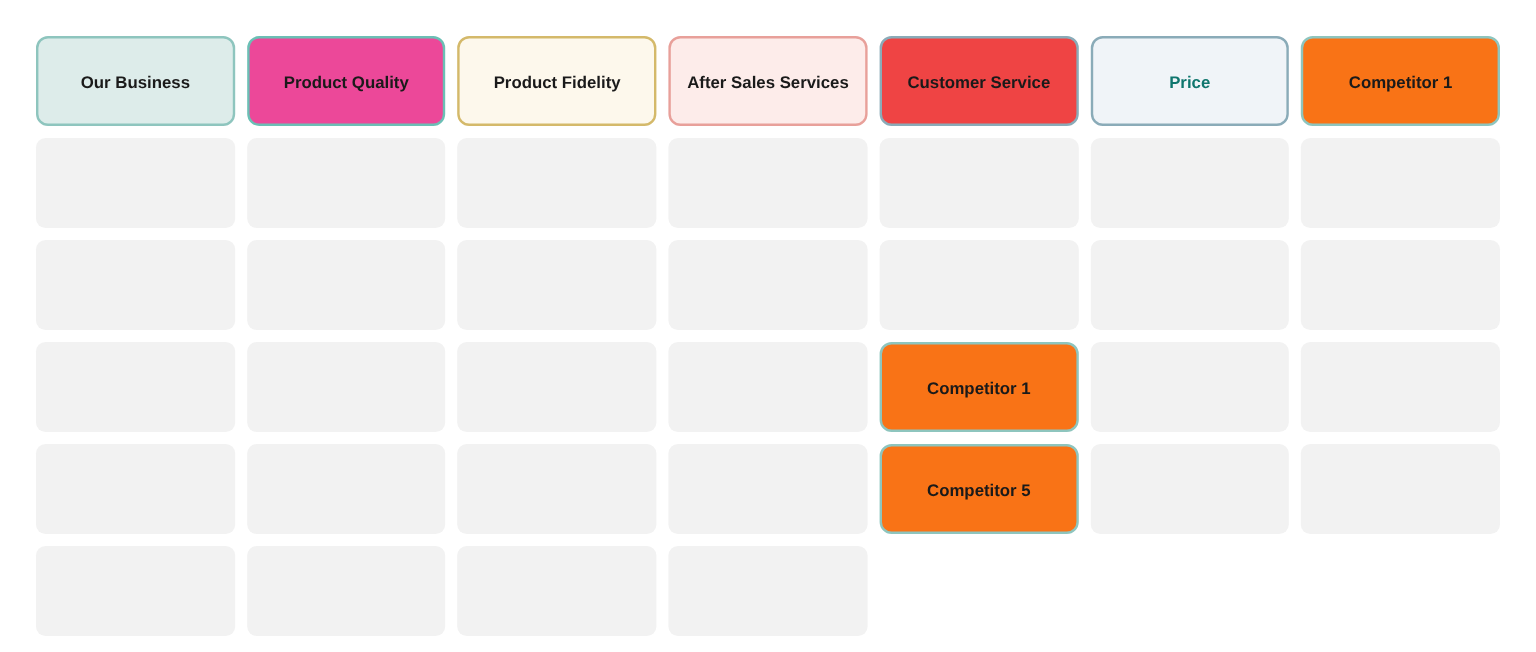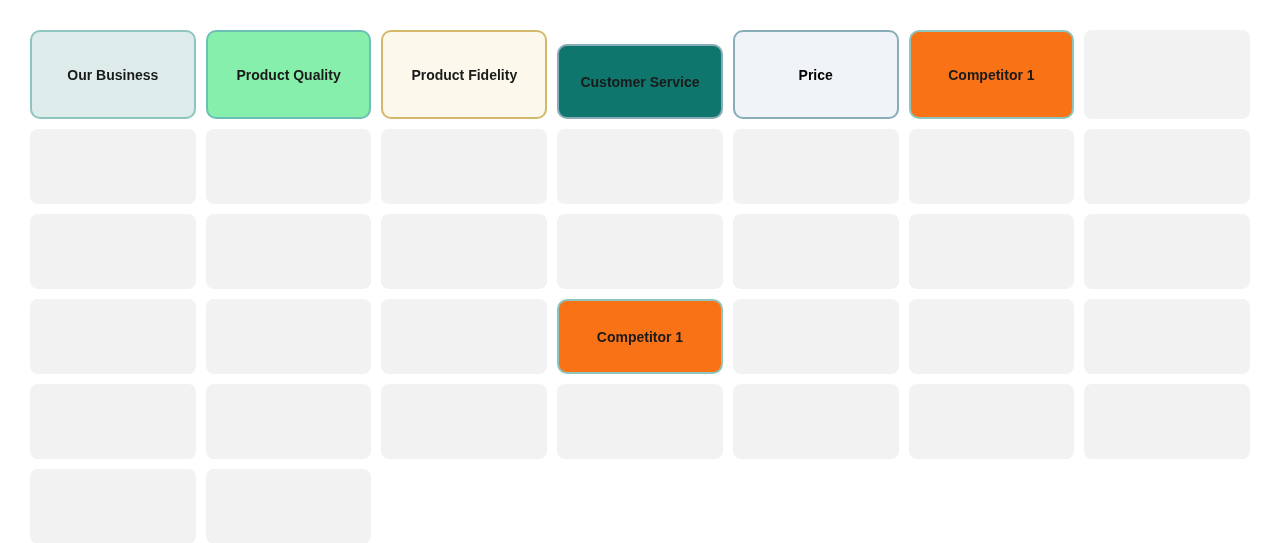--- a/index.html
+++ b/index.html
@@ -34,49 +34,48 @@
       text-align: center;
     }
 
     .cell-header-our-business {
       background-color: #ddecea;
       border: 2px solid #8ec5be;
       color: #1a1a1a;
     }
 
     .cell-header-product-quality {
-      background-color: #86efac;
+      background-color: #ec4899;
       border: 2px solid #6bbfb5;
       color: #1a1a1a;
     }
 
     .cell-header-product-fidelity {
       background-color: #fdf8ec;
       border: 2px solid #d4b96a;
       color: #1a1a1a;
       text-align: center;
     }
 
     .cell-header-after-sales {
       background-color: #fdecea;
       border: 2px solid #e8a09a;
       color: #1a1a1a;
     }
 
     .cell-header-customer-service {
-      background-color: #0f766e;
+      background-color: #ef4444;
       border: 2px solid #8aabb8;
       color: #1a1a1a;
-      margin-top: 14px;
     }
 
     .cell-header-price {
       background-color: #f0f4f8;
       border: 2px solid #8aabb8;
-      color: #000000;
+      color: #0f766e;
     }
 
     .cell-header-shipping {
       background-color: #f0f4f8;
       border: 2px solid #8aabb8;
       color: #1a1a1a;
     }
 
     .cell-row-label {
       background-color: #f97316;
@@ -90,20 +89,21 @@
       border-radius: 8px;
     }
   </style>
 </head>
 <body>
 
 <div class="grid-container">
 <div class="cell cell-header-our-business">Our Business</div>
     <div class="cell cell-header-product-quality">Product Quality</div>
     <div class="cell cell-header-product-fidelity">Product Fidelity</div>
+    <div class="cell cell-header-after-sales">After Sales Services</div>
     <div class="cell cell-header-customer-service">Customer Service</div>
     <div class="cell cell-header-price">Price</div>
     <div class="cell cell-row-label">Competitor 1</div>
     <div class="cell cell-empty"></div>
     <div class="cell cell-empty"></div>
     <div class="cell cell-empty"></div>
     <div class="cell cell-empty"></div>
     <div class="cell cell-empty"></div>
     <div class="cell cell-empty"></div>
     <div class="cell cell-empty"></div>
@@ -118,19 +118,20 @@
     <div class="cell cell-empty"></div>
     <div class="cell cell-empty"></div>
     <div class="cell cell-empty"></div>
     <div class="cell cell-row-label">Competitor 1</div>
     <div class="cell cell-empty"></div>
     <div class="cell cell-empty"></div>
     <div class="cell cell-empty"></div>
     <div class="cell cell-empty"></div>
     <div class="cell cell-empty"></div>
     <div class="cell cell-empty"></div>
+    <div class="cell cell-row-label">Competitor 5</div>
     <div class="cell cell-empty"></div>
     <div class="cell cell-empty"></div>
     <div class="cell cell-empty"></div>
     <div class="cell cell-empty"></div>
     <div class="cell cell-empty"></div>
     <div class="cell cell-empty"></div>
   </div>
 
 </body></html>

